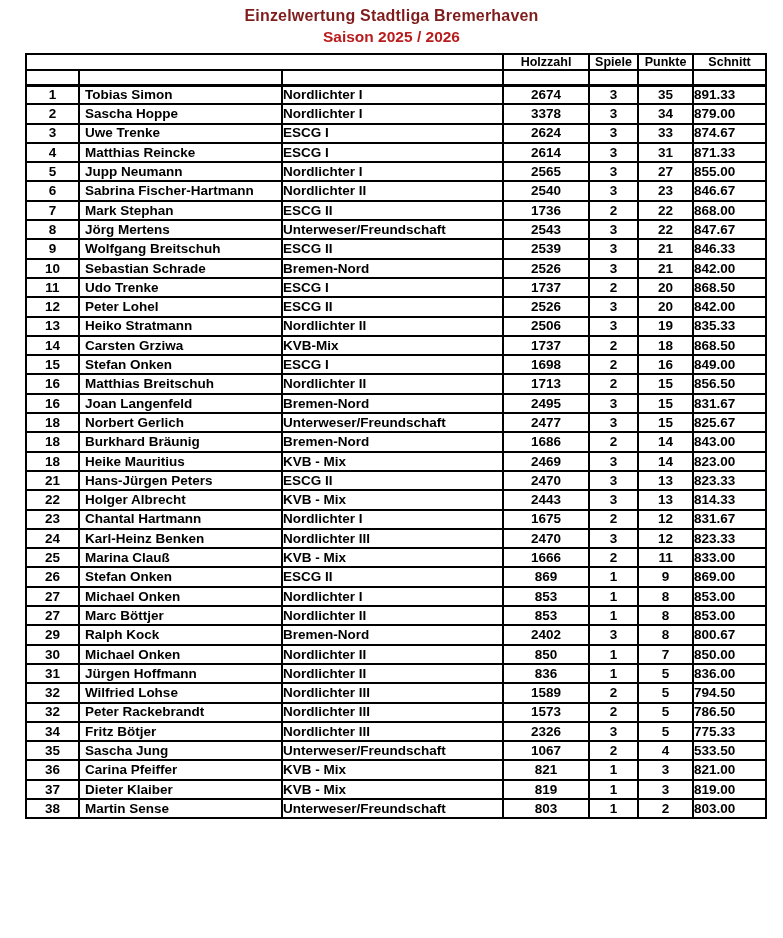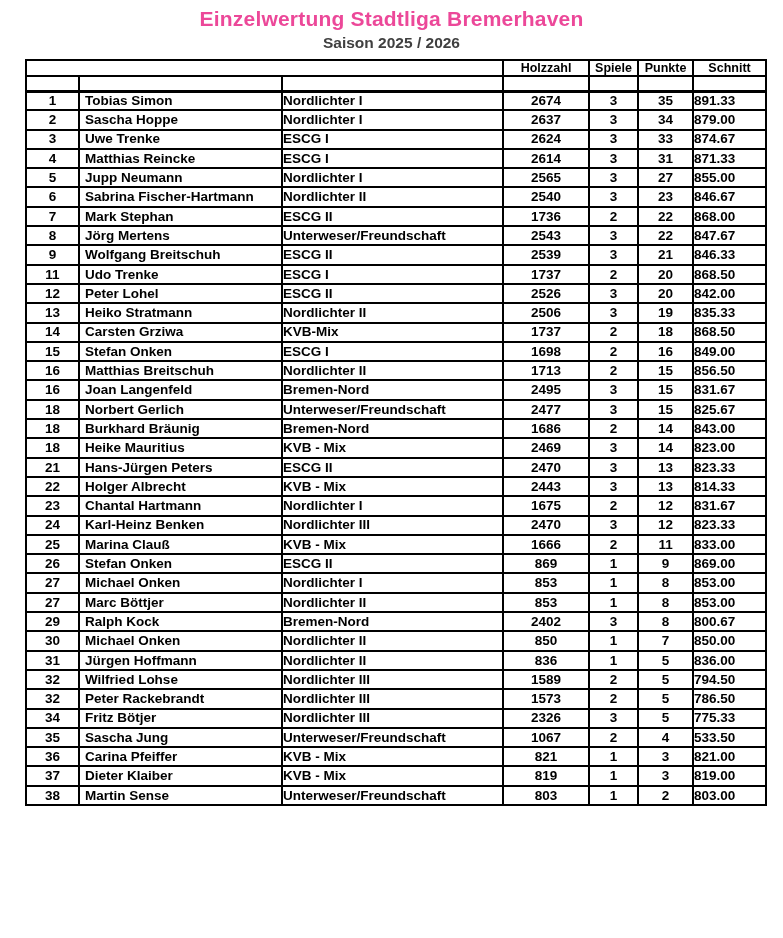--- a/index.html
+++ b/index.html
@@ -6,29 +6,29 @@
   html,body { width:783px; height:938px; background:#ffffff; }
   body {
     font-family:"Liberation Sans", sans-serif;
     font-weight:bold;
     color:#000000;
     overflow:hidden;
   }
   .page-title {
     margin-top:7px;
     text-align:center;
-    font-size:21px;
+    font-size:16px;
     letter-spacing:0.2px;
-    color:#ec4899;
+    color:#7f1d1d;
   }
   .page-subtitle {
     margin-top:3px;
     text-align:center;
     font-size:15.5px;
-    color:#404040;
+    color:#b91c1c;
   }
   table.standings {
     margin:7px 0 0 25px;
     width:740px;
     border-collapse:collapse;
     table-layout:fixed;
     border:2px solid #000;
   }
   table.standings td, table.standings th {
     border:2px solid #000;
@@ -94,21 +94,21 @@
         <td class="col-team">Nordlichter I</td>
         <td class="col-holz">2674</td>
         <td class="col-spiele">3</td>
         <td class="col-punkte">35</td>
         <td class="col-schnitt">891.33</td>
       </tr>
       <tr>
         <td class="col-rank">2</td>
         <td class="col-name">Sascha Hoppe</td>
         <td class="col-team">Nordlichter I</td>
-        <td class="col-holz">2637</td>
+        <td class="col-holz">3378</td>
         <td class="col-spiele">3</td>
         <td class="col-punkte">34</td>
         <td class="col-schnitt">879.00</td>
       </tr>
       <tr>
         <td class="col-rank">3</td>
         <td class="col-name">Uwe Trenke</td>
         <td class="col-team">ESCG I</td>
         <td class="col-holz">2624</td>
         <td class="col-spiele">3</td>
@@ -163,20 +163,29 @@
       <tr>
         <td class="col-rank">9</td>
         <td class="col-name">Wolfgang Breitschuh</td>
         <td class="col-team">ESCG II</td>
         <td class="col-holz">2539</td>
         <td class="col-spiele">3</td>
         <td class="col-punkte">21</td>
         <td class="col-schnitt">846.33</td>
       </tr>
       <tr>
+        <td class="col-rank">10</td>
+        <td class="col-name">Sebastian Schrade</td>
+        <td class="col-team">Bremen-Nord</td>
+        <td class="col-holz">2526</td>
+        <td class="col-spiele">3</td>
+        <td class="col-punkte">21</td>
+        <td class="col-schnitt">842.00</td>
+      </tr>
+      <tr>
         <td class="col-rank">11</td>
         <td class="col-name">Udo Trenke</td>
         <td class="col-team">ESCG I</td>
         <td class="col-holz">1737</td>
         <td class="col-spiele">2</td>
         <td class="col-punkte">20</td>
         <td class="col-schnitt">868.50</td>
       </tr>
       <tr>
         <td class="col-rank">12</td>

